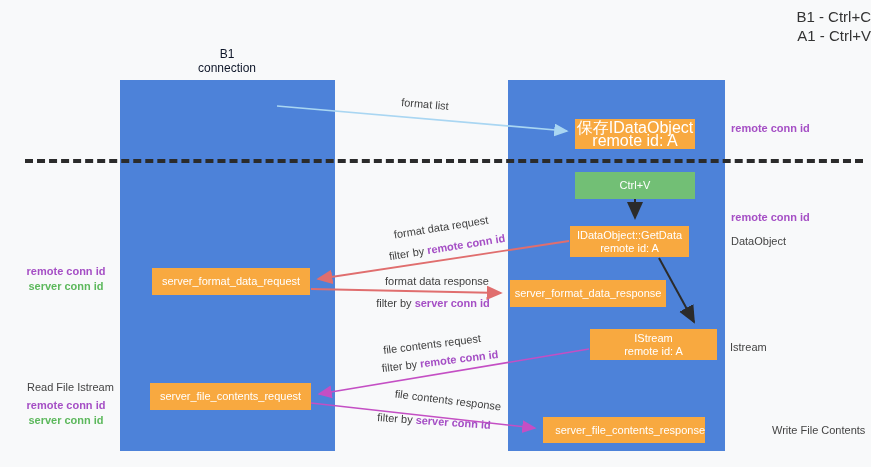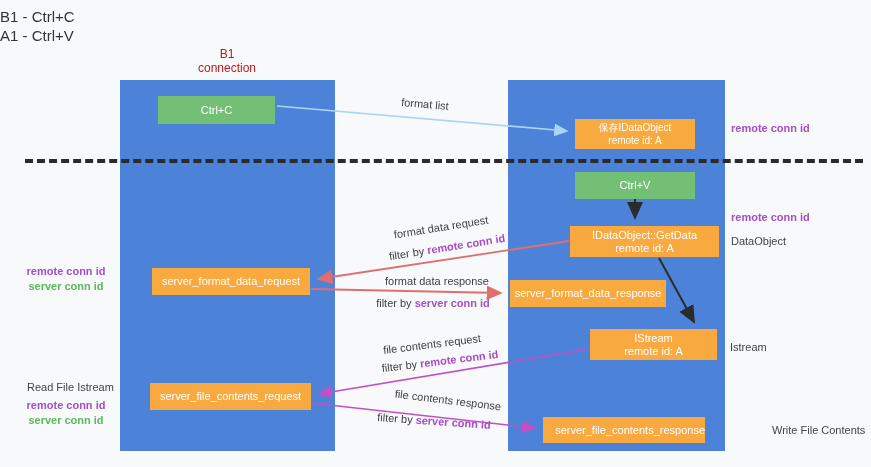--- a/index.html
+++ b/index.html
@@ -4,31 +4,31 @@
 <style>
   * { margin:0; padding:0; box-sizing:border-box; }
   html,body { background:#f4f5f6; }
   body { font-family:"Liberation Sans","DejaVu Sans",sans-serif; }
   #canvas {
     position:relative; width:871px; height:467px;
     background:#f8f9fa; overflow:hidden;
   }
   .title {
     position:absolute; left:0; top:7px; width:871px;
-    text-align:left; font-size:15px; line-height:19px; color:#333;
+    text-align:right; font-size:15px; line-height:19px; color:#333;
   }
   .lane {
     position:absolute; top:80px; height:371px;
     background:#4d82d9; z-index:1;
   }
   #lane-left { left:120px; width:215px; }
   #lane-right { left:508px; width:217px; }
   .lane-header {
     position:absolute; top:47px; width:134px; text-align:center;
-    font-size:12px; line-height:14px; color:#b91c1c; z-index:2;
+    font-size:12px; line-height:14px; color:#0f172a; z-index:2;
   }
   #lane-header-left { left:160px; }
   #lane-header-right { left:550px; }
   .dashline {
     position:absolute; left:25px; top:159px; width:838px; height:0;
     border-top:4px dashed #2b2b2b; z-index:3;
   }
   svg.edges { position:absolute; left:0; top:0; z-index:4; pointer-events:none; }
   .node {
     position:absolute; z-index:5; display:flex; flex-direction:column;
@@ -85,31 +85,28 @@
     </defs>
     <line x1="277" y1="106" x2="567" y2="131" stroke="#a9d6f2" stroke-width="1.6" marker-end="url(#ah-blue)"></line>
     <line x1="635" y1="199" x2="635" y2="218" stroke="#2b2b2b" stroke-width="2" marker-end="url(#ah-black)"></line>
     <line x1="659" y1="258" x2="694" y2="322" stroke="#2b2b2b" stroke-width="2" marker-end="url(#ah-black)"></line>
     <line x1="569" y1="241" x2="318" y2="279" stroke="#e06e6e" stroke-width="1.8" marker-end="url(#ah-red)"></line>
     <line x1="311" y1="289" x2="501" y2="293" stroke="#e06e6e" stroke-width="1.8" marker-end="url(#ah-red)"></line>
     <line x1="589" y1="349" x2="319" y2="394" stroke="#c44fc4" stroke-width="1.6" marker-end="url(#ah-magenta)"></line>
     <line x1="311" y1="403" x2="535" y2="428" stroke="#c44fc4" stroke-width="1.6" marker-end="url(#ah-magenta)"></line>
   </svg>
 
-  <div class="node node-green" style="left:158px;top:96px;width:117px;height:28px;">
-    <span>Ctrl+C</span>
-  </div>
-  <div class="node node-orange" style="left:575px;top:119px;width:120px;height:30px;font-size:10px;">
+  <div class="node node-orange" style="left:575px;top:119px;width:120px;height:30px;font-size:16px;">
     <span>保存IDataObject</span>
     <span>remote id: A</span>
   </div>
   <div class="node node-green" style="left:575px;top:172px;width:120px;height:27px;">
     <span>Ctrl+V</span>
   </div>
-  <div class="node node-orange" style="left:570px;top:226px;width:149px;height:31px;">
+  <div class="node node-orange" style="left:570px;top:226px;width:119px;height:31px;">
     <span>IDataObject::GetData</span>
     <span>remote id: A</span>
   </div>
   <div class="node node-orange" style="left:510px;top:280px;width:156px;height:27px;">
     <span>server_format_data_response</span>
   </div>
   <div class="node node-orange" style="left:152px;top:268px;width:158px;height:27px;">
     <span>server_format_data_request</span>
   </div>
   <div class="node node-orange" style="left:590px;top:329px;width:127px;height:31px;">

